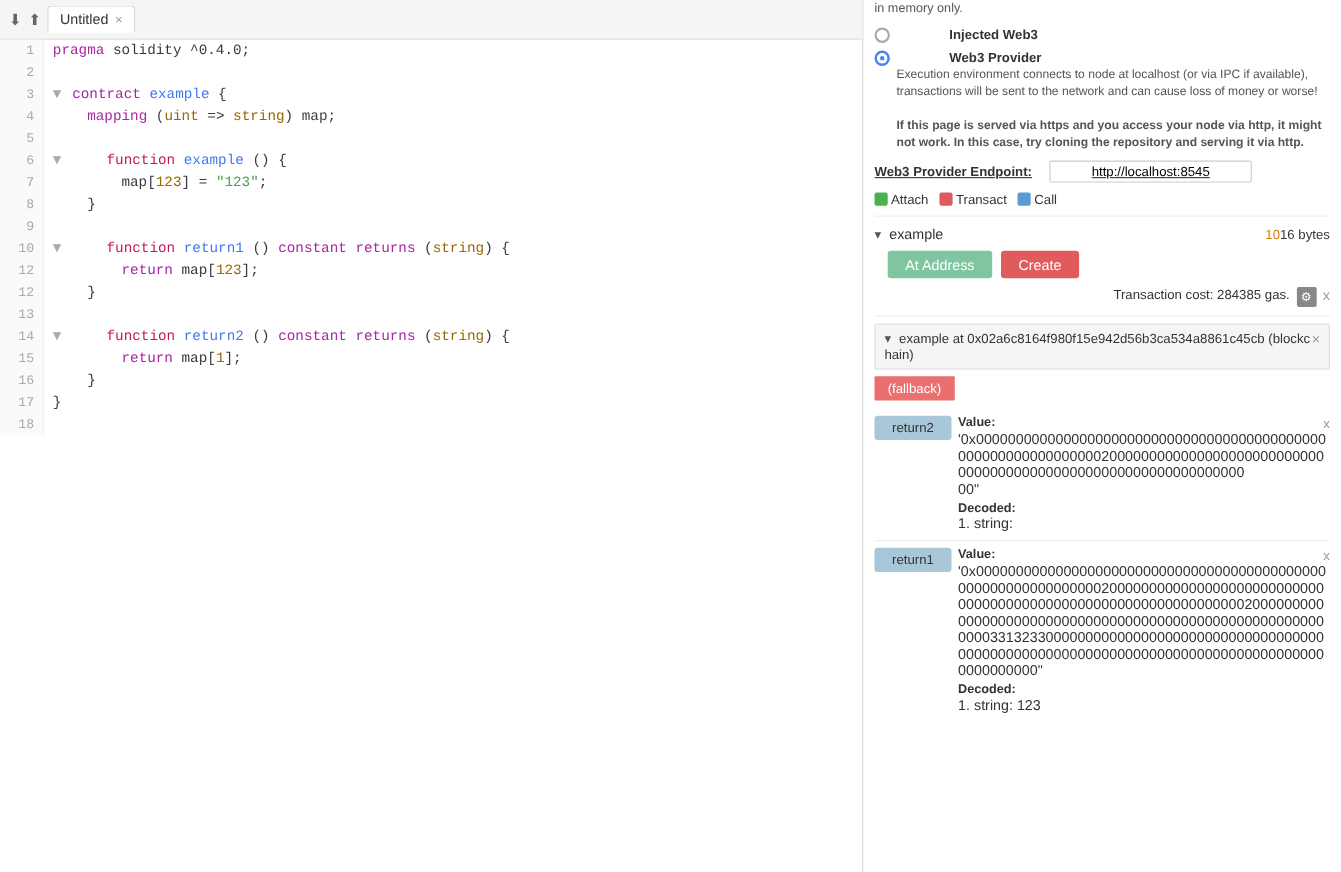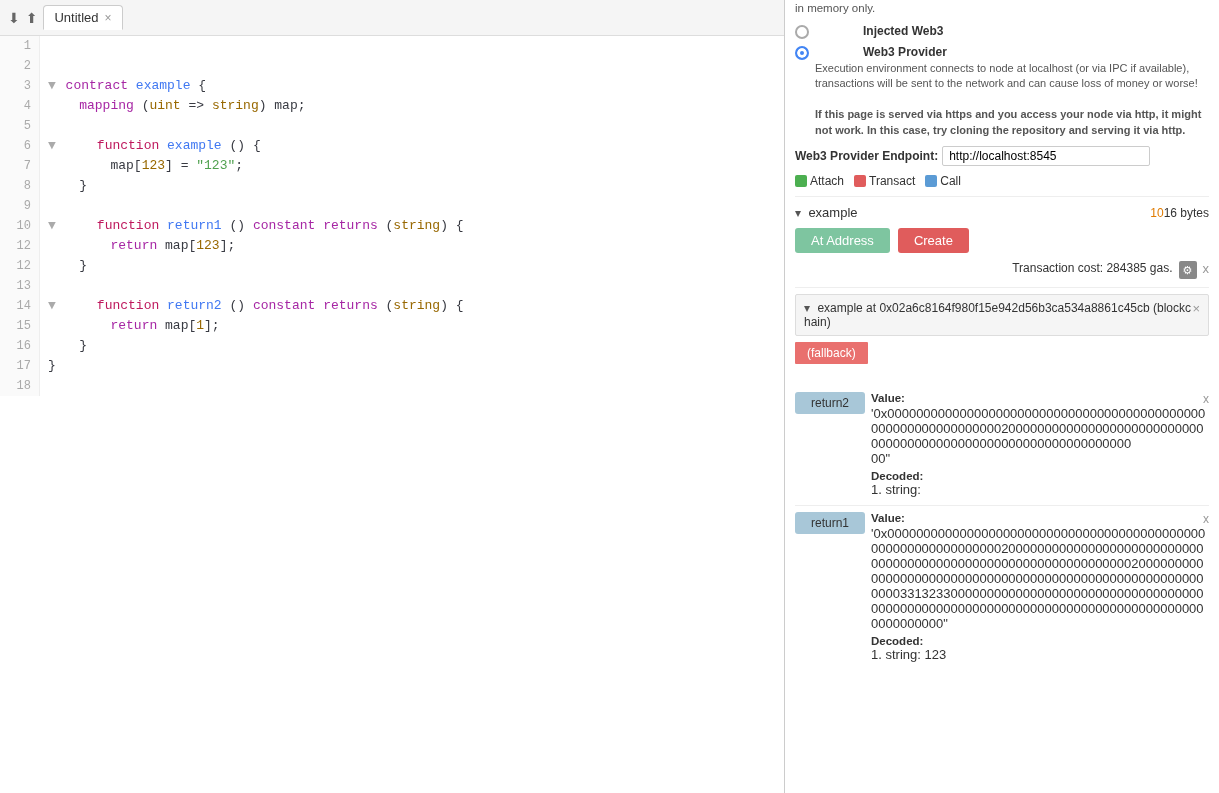--- a/index.html
+++ b/index.html
@@ -162,36 +162,38 @@
       margin-top: 2px;
     }
 
     .bold-warn {
       font-weight: bold;
     }
 
     .endpoint-row {
       display: flex;
       align-items: center;
-      gap: 4px;
+      gap: 16px;
       margin: 8px 0;
+      text-decoration: underline;
     }
 
     .endpoint-label {
       font-weight: 600;
       font-size: 12px;
       white-space: nowrap;
     }
 
     .endpoint-input {
       border: 1px solid #ccc;
       padding: 2px 6px;
       font-size: 12px;
-      width: 208px;
+      width: 184px;
       border-radius: 2px;
+      text-align: center;
     }
 
     .legend-row {
       display: flex;
       align-items: center;
       gap: 10px;
       margin-bottom: 8px;
     }
 
     .legend-item {
@@ -230,20 +232,21 @@
     .triangle {
       display: inline-block;
       margin-right: 4px;
       color: #555;
     }
 
     .btn-row {
       display: flex;
       gap: 8px;
       margin-bottom: 8px;
+      margin-left: 12px;
     }
 
     .btn-at-address {
       background: #7ec5a0;
       color: #fff;
       border: none;
       padding: 5px 16px;
       border-radius: 3px;
       cursor: pointer;
       font-size: 13px;
@@ -308,21 +311,21 @@
     }
 
     .btn-fallback {
       background: #e9706e;
       color: #fff;
       border: none;
       padding: 4px 12px;
       border-radius: 1px;
       cursor: pointer;
       font-size: 12px;
-      margin-bottom: 20px;
+      margin-bottom: 6px;
     }
 
     .fn-row {
       display: flex;
       align-items: flex-start;
       margin-bottom: 8px;
       gap: 6px;
     }
 
     .btn-fn {
@@ -381,20 +384,21 @@
     <span class="tab-icon">⬆</span>
     <div class="tab">
       <span>Untitled</span>
       <span class="tab-close">×</span>
     </div>
   </div>
 
   <div class="code-area" id="code-area">
   <div class="code-line">
         <span class="line-number">1</span>
+        <span class="line-content"><span class="kw-pragma">pragma</span><span class="code-plain"> solidity ^0.4.0;</span></span>
       </div>
       <div class="code-line">
         <span class="line-number">2</span>
         <span class="line-content"></span>
       </div>
       <div class="code-line">
         <span class="line-number">3</span>
         <span class="line-content"><span class="fold-arrow">▼ </span><span class="kw-contract">contract</span><span class="code-plain"> </span><span class="code-name">example</span><span class="code-plain"> {</span></span>
       </div>
       <div class="code-line">

